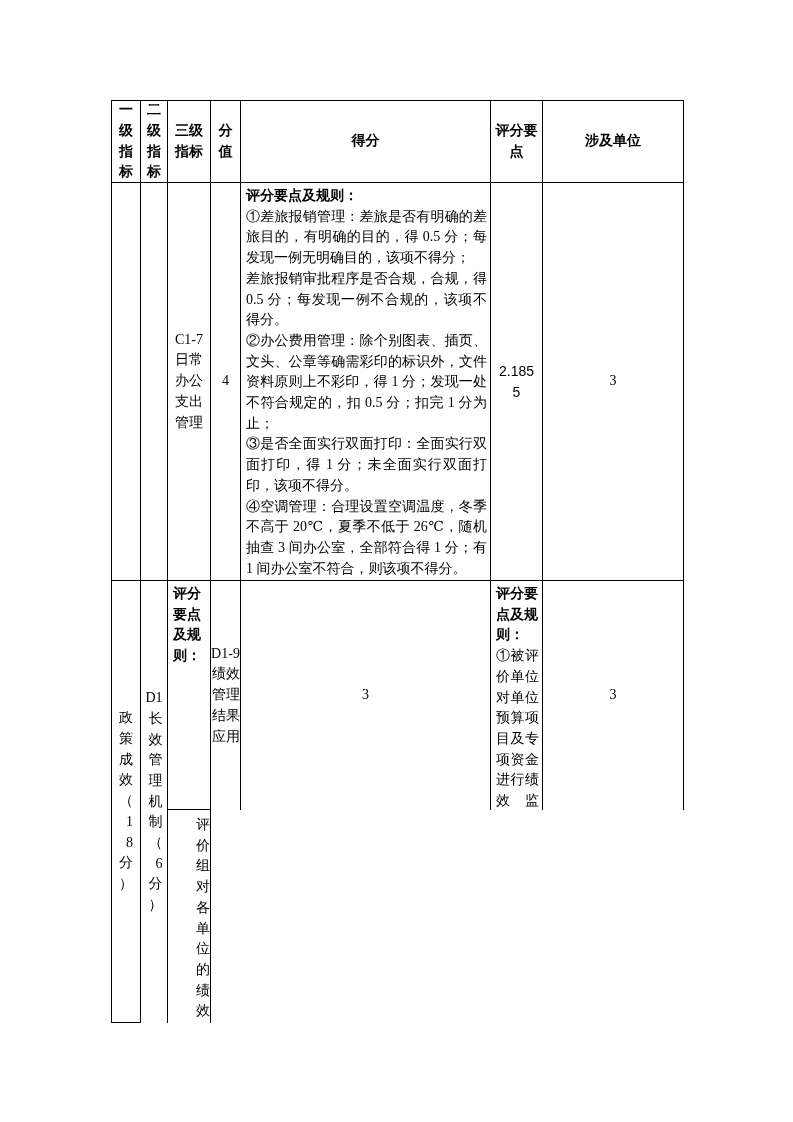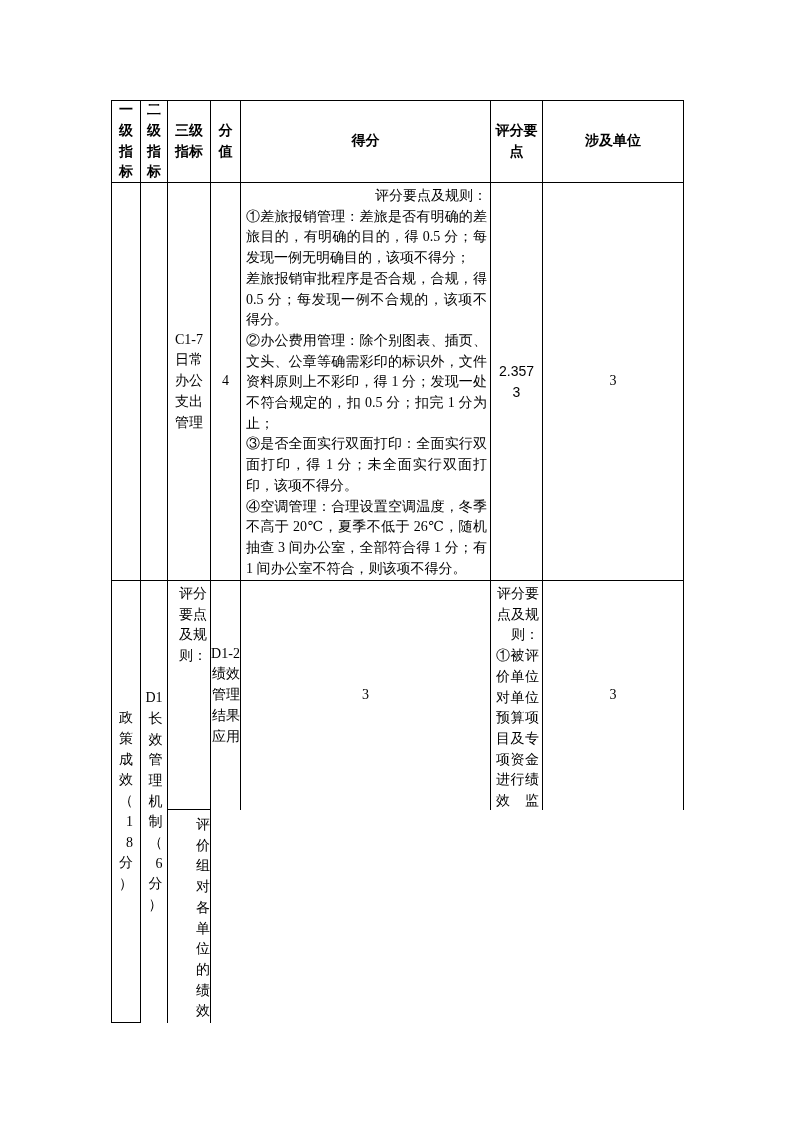--- a/index.html
+++ b/index.html
@@ -33,21 +33,21 @@
     font-weight:bold;
     display:flex;align-items:center;justify-content:center;
     text-align:center;white-space:pre-line;
   }
   .vind{
     display:flex;align-items:center;justify-content:center;
     text-align:right;white-space:pre-line;
   }
   .num{display:flex;align-items:center;justify-content:center;text-align:center;}
   .kp{padding:3px 3px 0 5px;}
-  .kp-title{font-weight:normal;text-align:right;}
+  .kp-title{font-weight:bold;text-align:left;}
   .kp-body{white-space:pre-line;text-align:justify;}
   .expl{padding:0 5px;}
   .expl-inner{white-space:pre-line;text-align:justify;}
   .vcenter{display:flex;align-items:center;}
   .ptop{padding-top:5px;margin-left:23px;}
   .score-sans{font-family:"Liberation Sans","DejaVu Sans",sans-serif;}
   .score-wrap{width:42px;word-break:break-all;text-align:center;margin:0 auto;}
   .span2{grid-row:3 / 5;}
 </style>
 </head>
@@ -82,21 +82,21 @@
     <div class="cell num">4</div>
     <div class="cell kp">
       <div class="kp-title">评分要点及规则：</div>
       <div class="kp-body">①差旅报销管理：差旅是否有明确的差旅目的，有明确的目的，得 0.5 分；每发现一例无明确目的，该项不得分；
 差旅报销审批程序是否合规，合规，得 0.5 分；每发现一例不合规的，该项不得分。
 ②办公费用管理：除个别图表、插页、文头、公章等确需彩印的标识外，文件资料原则上不彩印，得 1 分；发现一处不符合规定的，扣 0.5 分；扣完 1 分为止；
 ③是否全面实行双面打印：全面实行双面打印，得 1 分；未全面实行双面打印，该项不得分。
 ④空调管理：合理设置空调温度，冬季不高于 20℃，夏季不低于 26℃，随机抽查 3 间办公室，全部符合得 1 分；有 1 间办公室不符合，则该项不得分。</div>
     </div>
     <div class="cell num score-sans">
-      <div class="score-wrap">2.3573</div>
+      <div class="score-wrap">2.1855</div>
     </div>
 
     <div class="cell vind span2" style="border-bottom:1px solid #000;">政
 策
 成
 效
 （
 1
 8
 分
@@ -110,21 +110,21 @@
 制
 （
 6
 分
 ）</div>
     <div class="cell num">3</div>
     <div class="cell kp">
       <div class="kp-title">评分要点及规则：</div>
     </div>
 
-    <div class="cell vind nb">D1-2
+    <div class="cell vind nb">D1-9
 绩效
 管理
 结果
 应用</div>
     <div class="cell num nb">3</div>
     <div class="cell kp nb">
       <div class="kp-title">评分要点及规则：</div>
       <div class="kp-body">①被评价单位对单位预算项目及专项资金进行绩效监控，得 1 分；每发现一个项目或专项资金未进行绩效监控，扣 6 分，扣完 1 分为止；
 ②被评价单位对单位整体支出、预算项目及专项资金进行绩效自评，对部门重点项目开展评价，得 1 分；每发现单位整体支出、一个项目或专项资金未进行绩效自评，扣 0.5 分，扣完 1 分为止；</div>
     </div>

